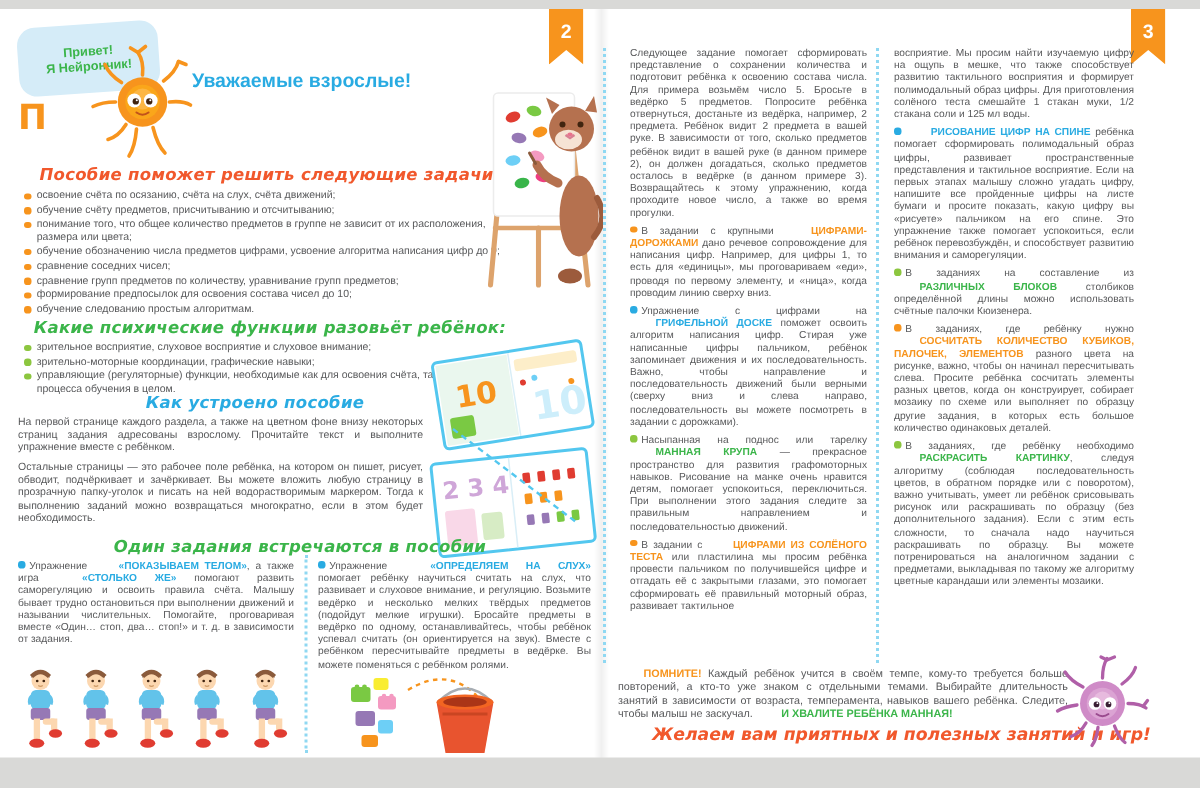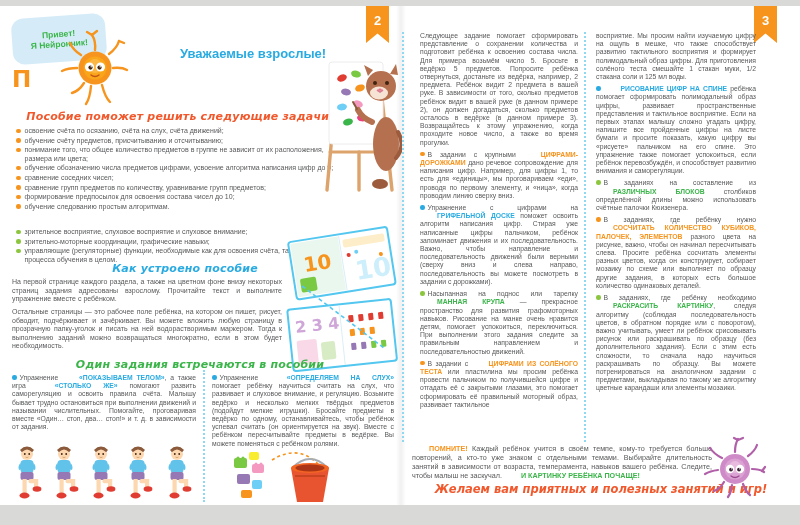--- a/index.html
+++ b/index.html
@@ -12,21 +12,21 @@
   .spread{position:absolute;left:0;top:6px;width:800px;height:499px;background:#ffffff;}
   .gutter{position:absolute;left:396px;top:0;width:10px;height:499px;
     background:linear-gradient(to right,rgba(0,0,0,0),rgba(0,0,0,.06),rgba(0,0,0,0));}
   .abs{position:absolute;}
   .ribbon{
     position:absolute;top:0;width:23px;height:37px;background:#f7941d;
     clip-path:polygon(0 0,100% 0,100% 100%,50% 74%,0 100%);
     color:#fff;font-weight:bold;font-size:13px;text-align:center;line-height:30px;
   }
   
-  .h1{font-size:13px;font-weight:bold;color:#29abe2;text-align:center;}
+  .h1{font-size:13px;font-weight:bold;color:#29abe2;}
   .script{font-family:"DejaVu Sans",sans-serif;font-weight:bold;font-style:italic;text-align:center;font-size:11px;letter-spacing:.2px;}
   .c-or{color:#f1582c}.c-gr{color:#3bb54a}.c-cy{color:#29abe2}.c-or2{color:#f7941d}
   .body{font-size:7px;line-height:8.6px;text-align:justify;color:#58595b;}
   .intro{font-size:7.5px;line-height:10px;text-align:justify;}
   .dropcap{float:left;font-size:23px;line-height:18px;font-weight:bold;color:#f7941d;margin-right:3px;font-family:"DejaVu Sans",sans-serif;}
   .list{font-size:7px;line-height:8.6px;}
   .li{display:flex;gap:4px;margin-bottom:1px;text-align:left;}
   .li .dot{flex:0 0 4.5px;width:4.5px;height:4.5px;border-radius:50%;margin-top:1.6px;}
   .d-or{background:#f7941d}.d-gr{background:#8cc63f}.d-cy{background:#29abe2}
   .bdot{display:inline-block;width:4.5px;height:4.5px;border-radius:50%;margin-right:3px;vertical-align:.5px;}
@@ -154,37 +154,38 @@
     <ellipse cx="59" cy="41" rx="9" ry="6.5" fill="#f6e3d4"></ellipse>
     <circle cx="55" cy="31" r="2" fill="#40240f"></circle>
       <circle cx="67" cy="31" r="2" fill="#40240f"></circle>
     <path d="M57,38 l3,2 3,-2" stroke="#d87f93" stroke-width="1.6" fill="none"></path>
     <ellipse cx="60" cy="37.6" rx="1.8" ry="1.2" fill="#e8738d"></ellipse>
     <path d="M52,70 Q42,66 38,58" stroke="#b5714f" stroke-width="6" fill="none" stroke-linecap="round"></path>
     <path d="M37,57 l-4,-7" stroke="#8a5a3b" stroke-width="2" stroke-linecap="round"></path>
     <ellipse cx="60" cy="132" rx="8" ry="5" fill="#9c5b3c"></ellipse>
   </svg>
 
+  <div class="abs script c-gr" style="left:5px;top:206px;width:350px">Какие психические функции разовьёт ребёнок:</div>
 
   <div class="abs list" style="left:16px;top:222px;width:330px">
     <div class="li">
         <span class="dot d-gr"></span>
         <span>зрительное восприятие, слуховое восприятие и слуховое внимание;</span>
       </div>
     <div class="li">
         <span class="dot d-gr"></span>
         <span>зрительно-моторные координации, графические навыки;</span>
       </div>
     <div class="li" style="width:300px">
         <span class="dot d-gr"></span>
         <span>управляющие (регуляторные) функции, необходимые как для освоения счёта, так и для процесса обучения в целом.</span>
       </div>
   </div>
 
-  <div class="abs script c-cy" style="left:55px;top:256px;width:260px">Как устроено пособие</div>
+  <div class="abs script c-cy" style="left:40px;top:256px;width:260px">Как устроено пособие</div>
 
   <div class="abs body" style="left:12px;top:272px;width:270px">На первой странице каждого раздела, а также на цветном фоне внизу некоторых страниц задания адресованы взрослому. Прочитайте текст и выполните упражнение вместе с ребёнком.</div>
   <div class="abs body" style="left:12px;top:302px;width:270px">Остальные страницы — это рабочее поле ребёнка, на котором он пишет, рисует, обводит, подчёркивает и зачёркивает. Вы можете вложить любую страницу в прозрачную папку-уголок и писать на ней водорастворимым маркером. Тогда к выполнению заданий можно возвращаться многократно, если в этом будет необходимость.</div>
 
   <svg class="abs" style="left:286px;top:218px" width="114" height="148" viewBox="0 0 114 148">
     <g transform="rotate(-9 57 40)">
       <rect x="6" y="10" width="100" height="58" rx="3" fill="#fff" stroke="#53c7ef" stroke-width="2"></rect>
       <rect x="8" y="12" width="48" height="54" fill="#eaf7ee"></rect>
       <text x="18" y="42" font-size="20" font-weight="bold" fill="#f7941d" font-family="DejaVu Sans">10</text>
       <rect x="12" y="48" width="16" height="14" rx="2" fill="#7ac943"></rect>
@@ -289,21 +290,21 @@
 
   <div class="abs colTxt" style="left:596px;top:26px;width:160px">
     <p>восприятие. Мы просим найти изучаемую цифру на ощупь в мешке, что также способствует развитию тактильного восприятия и формирует полимодальный образ цифры. Для приготовления солёного теста смешайте 1 стакан муки, 1/2 стакана соли и 125 мл воды.</p>
     <p><span class="bdot d-cy"></span><span class="hl c-cy">РИСОВАНИЕ ЦИФР НА СПИНЕ</span><span> ребёнка помогает сформировать полимодальный образ цифры, развивает пространственные представления и тактильное восприятие. Если на первых этапах малышу сложно угадать цифру, напишите все пройденные цифры на листе бумаги и просите показать, какую цифру вы «рисуете» пальчиком на его спине. Это упражнение также помогает успокоиться, если ребёнок перевозбуждён, и способствует развитию внимания и саморегуляции.</span></p>
     <p><span class="bdot d-gr"></span><span>В заданиях на составление из </span><span class="hl c-gr">РАЗЛИЧНЫХ БЛОКОВ</span><span> столбиков определённой длины можно использовать счётные палочки Кюизенера.</span></p>
     <p><span class="bdot d-or"></span><span>В заданиях, где ребёнку нужно </span><span class="hl c-or2">СОСЧИТАТЬ КОЛИЧЕСТВО КУБИКОВ, ПАЛОЧЕК, ЭЛЕМЕНТОВ</span><span> разного цвета на рисунке, важно, чтобы он начинал пересчитывать слева. Просите ребёнка сосчитать элементы разных цветов, когда он конструирует, собирает мозаику по схеме или выполняет по образцу другие задания, в которых есть большое количество одинаковых деталей.</span></p>
     <p><span class="bdot d-gr"></span><span>В заданиях, где ребёнку необходимо </span><span class="hl c-gr">РАСКРАСИТЬ КАРТИНКУ</span><span>, следуя алгоритму (соблюдая последовательность цветов, в обратном порядке или с поворотом), важно учитывать, умеет ли ребёнок срисовывать рисунок или раскрашивать по образцу (без дополнительного задания). Если с этим есть сложности, то сначала надо научиться раскрашивать по образцу. Вы можете потренироваться на аналогичном задании с предметами, выкладывая по такому же алгоритму цветные карандаши или элементы мозаики.</span></p>
   </div>
 
   <div class="abs reminder" style="left:412px;top:438px;width:300px">
-    <span class="hl c-or2">ПОМНИТЕ!</span><span> Каждый ребёнок учится в своём темпе, кому-то требуется больше повторений, а кто-то уже знаком с отдельными темами. Выбирайте длительность занятий в зависимости от возраста, темперамента, навыков вашего ребёнка. Следите, чтобы малыш не заскучал. </span><span class="hl c-gr">И КАРТИНКУ РЕБЁНКА ПОЧАЩЕ!</span>
+    <span class="hl c-or2">ПОМНИТЕ!</span><span> Каждый ребёнок учится в своём темпе, кому-то требуется больше повторений, а кто-то уже знаком с отдельными темами. Выбирайте длительность занятий в зависимости от возраста, темперамента, навыков вашего ребёнка. Следите, чтобы малыш не заскучал. </span><span class="hl c-gr">И ХВАЛИТЕ РЕБЁНКА МАННАЯ!</span>
   </div>
 
   <div class="abs wish" style="left:426px;top:476px;width:350px">Желаем вам приятных и полезных занятий и игр!</div>
 
   <svg class="abs" style="left:702px;top:430px" width="66" height="64" viewBox="0 0 66 64">
     <g stroke="#b05fa8" stroke-width="2.2" stroke-linecap="round">
       <path d="M33,16 q0,-8 3,-13" fill="none"></path>
         <path d="M36,4 l-4,-2 M36,4 l5,-2" fill="none"></path>
       <path d="M20,22 q-8,-4 -12,-10" fill="none"></path>
       <path d="M46,20 q7,-5 9,-11" fill="none"></path>

